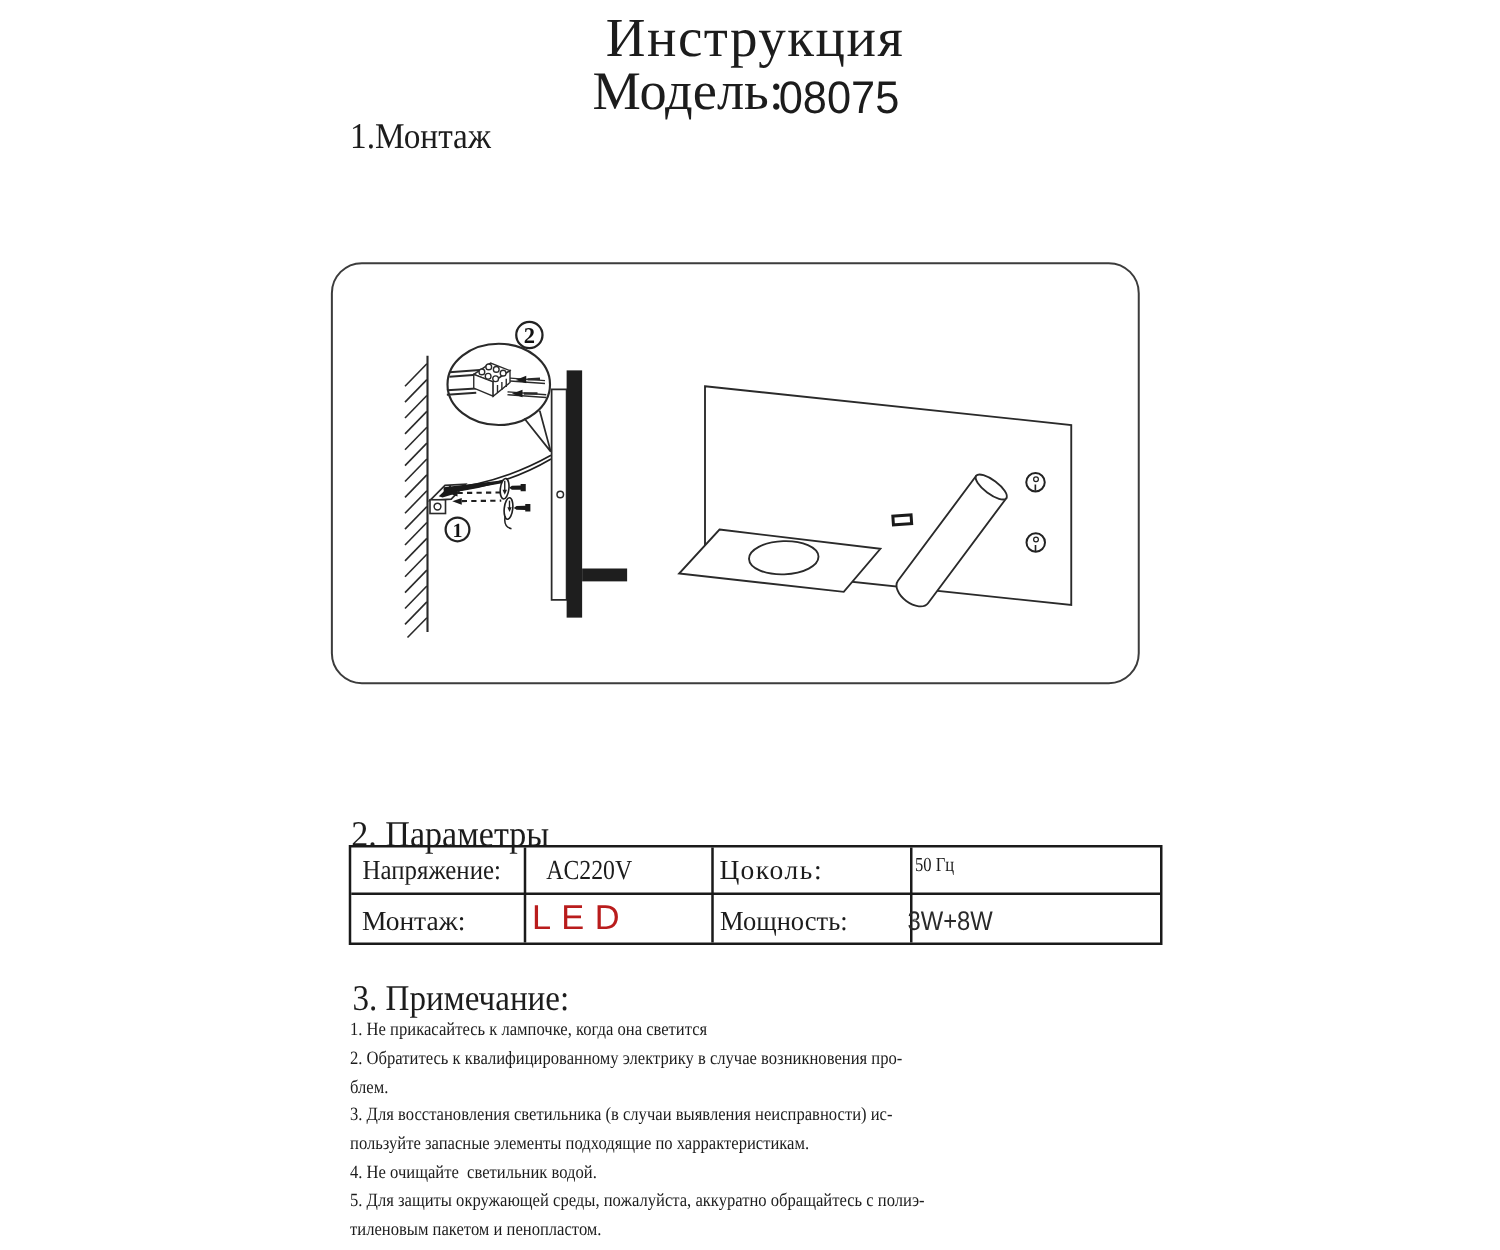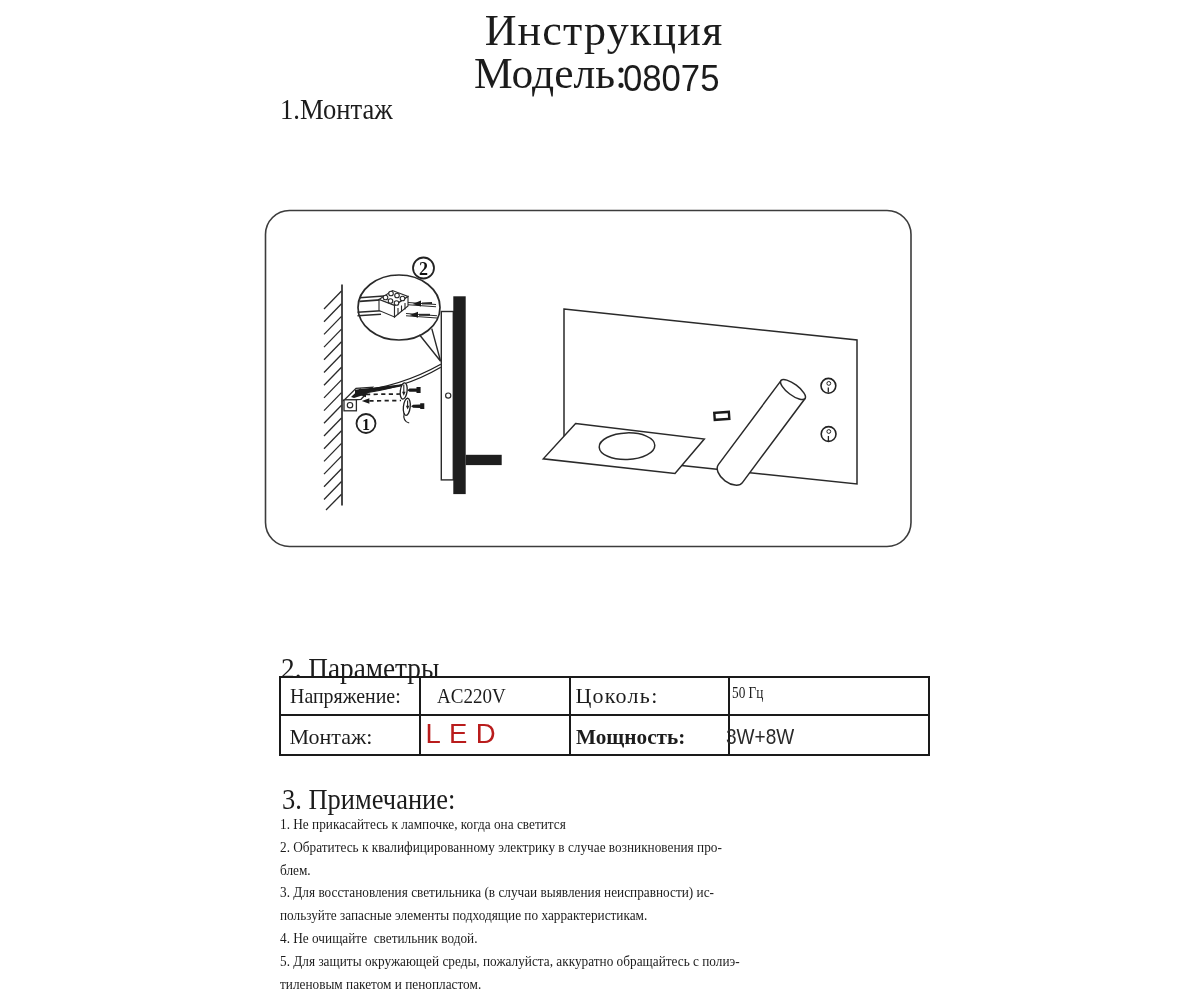--- a/index.html
+++ b/index.html
@@ -184,21 +184,21 @@
   <div class="abs" id="c2" style="left:156px;top:7.5px;font-size:22px;"><span style="display:inline-block;transform:scaleX(0.865);transform-origin:0 0;">AC220V</span></div>
 
   <div class="abs" id="c3" style="left:295px;top:7.5px;font-size:22px;letter-spacing:1.3px;">Цоколь:</div>
 
   <div class="abs" id="c4" style="left:451px;top:7.5px;font-size:16px;"><span style="display:inline-block;transform:scaleX(0.83);transform-origin:0 0;">50 Гц</span></div>
 
   <div class="abs" id="c5" style="left:9px;top:48px;font-size:22px;">Монтаж:</div>
 
   <div class="abs" id="c6" style="left:145px;top:42px;font-family:'Liberation Sans',sans-serif;font-size:27.5px;letter-spacing:8.3px;color:#b91c1c;">LED</div>
 
-  <div class="abs" id="c7" style="left:295px;top:48px;font-size:22px;font-weight:bold;"><span style="display:inline-block;transform:scaleX(0.965);transform-origin:0 0;">Мощность:</span></div>
+  <div class="abs" id="c7" style="left:295px;top:48px;font-size:22px;"><span style="display:inline-block;transform:scaleX(0.965);transform-origin:0 0;">Мощность:</span></div>
 
   <div class="abs" id="c8" style="left:445px;top:49px;font-family:'Liberation Sans',sans-serif;font-size:21.5px;color:#2a2a2a;"><span style="display:inline-block;transform:scaleX(0.885);transform-origin:0 0;">3W+8W</span></div>
 
   <div class="abs" style="left:450px;top:57px;width:2.5px;height:2.5px;background:#777;"></div>
 </div>
 
 <div class="abs" id="t5" style="left:281.5px;top:765.5px;font-size:29px;margin-top:19px;"><span style="display:inline-block;transform:scaleX(0.913);transform-origin:0 0;">3. Примечание:</span></div>
 
 <div class="abs" id="notes" style="left:280px;top:813px;font-size:15px;line-height:22.8px;white-space:nowrap;"><span style="display:inline-block;transform:scaleX(0.885);transform-origin:0 0;">
 1. Не прикасайтесь к лампочке, когда она светится<br>

